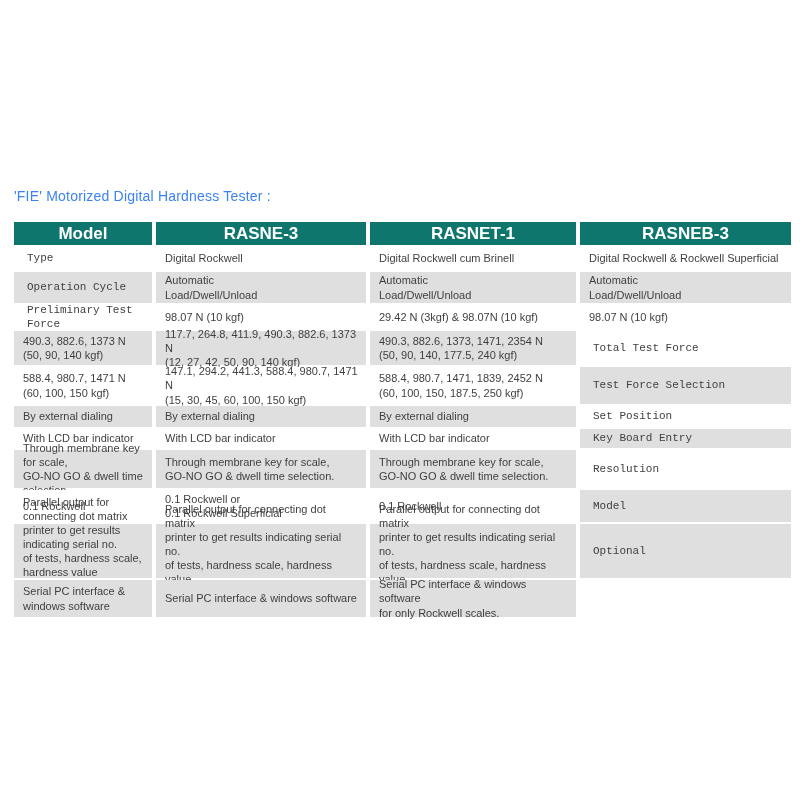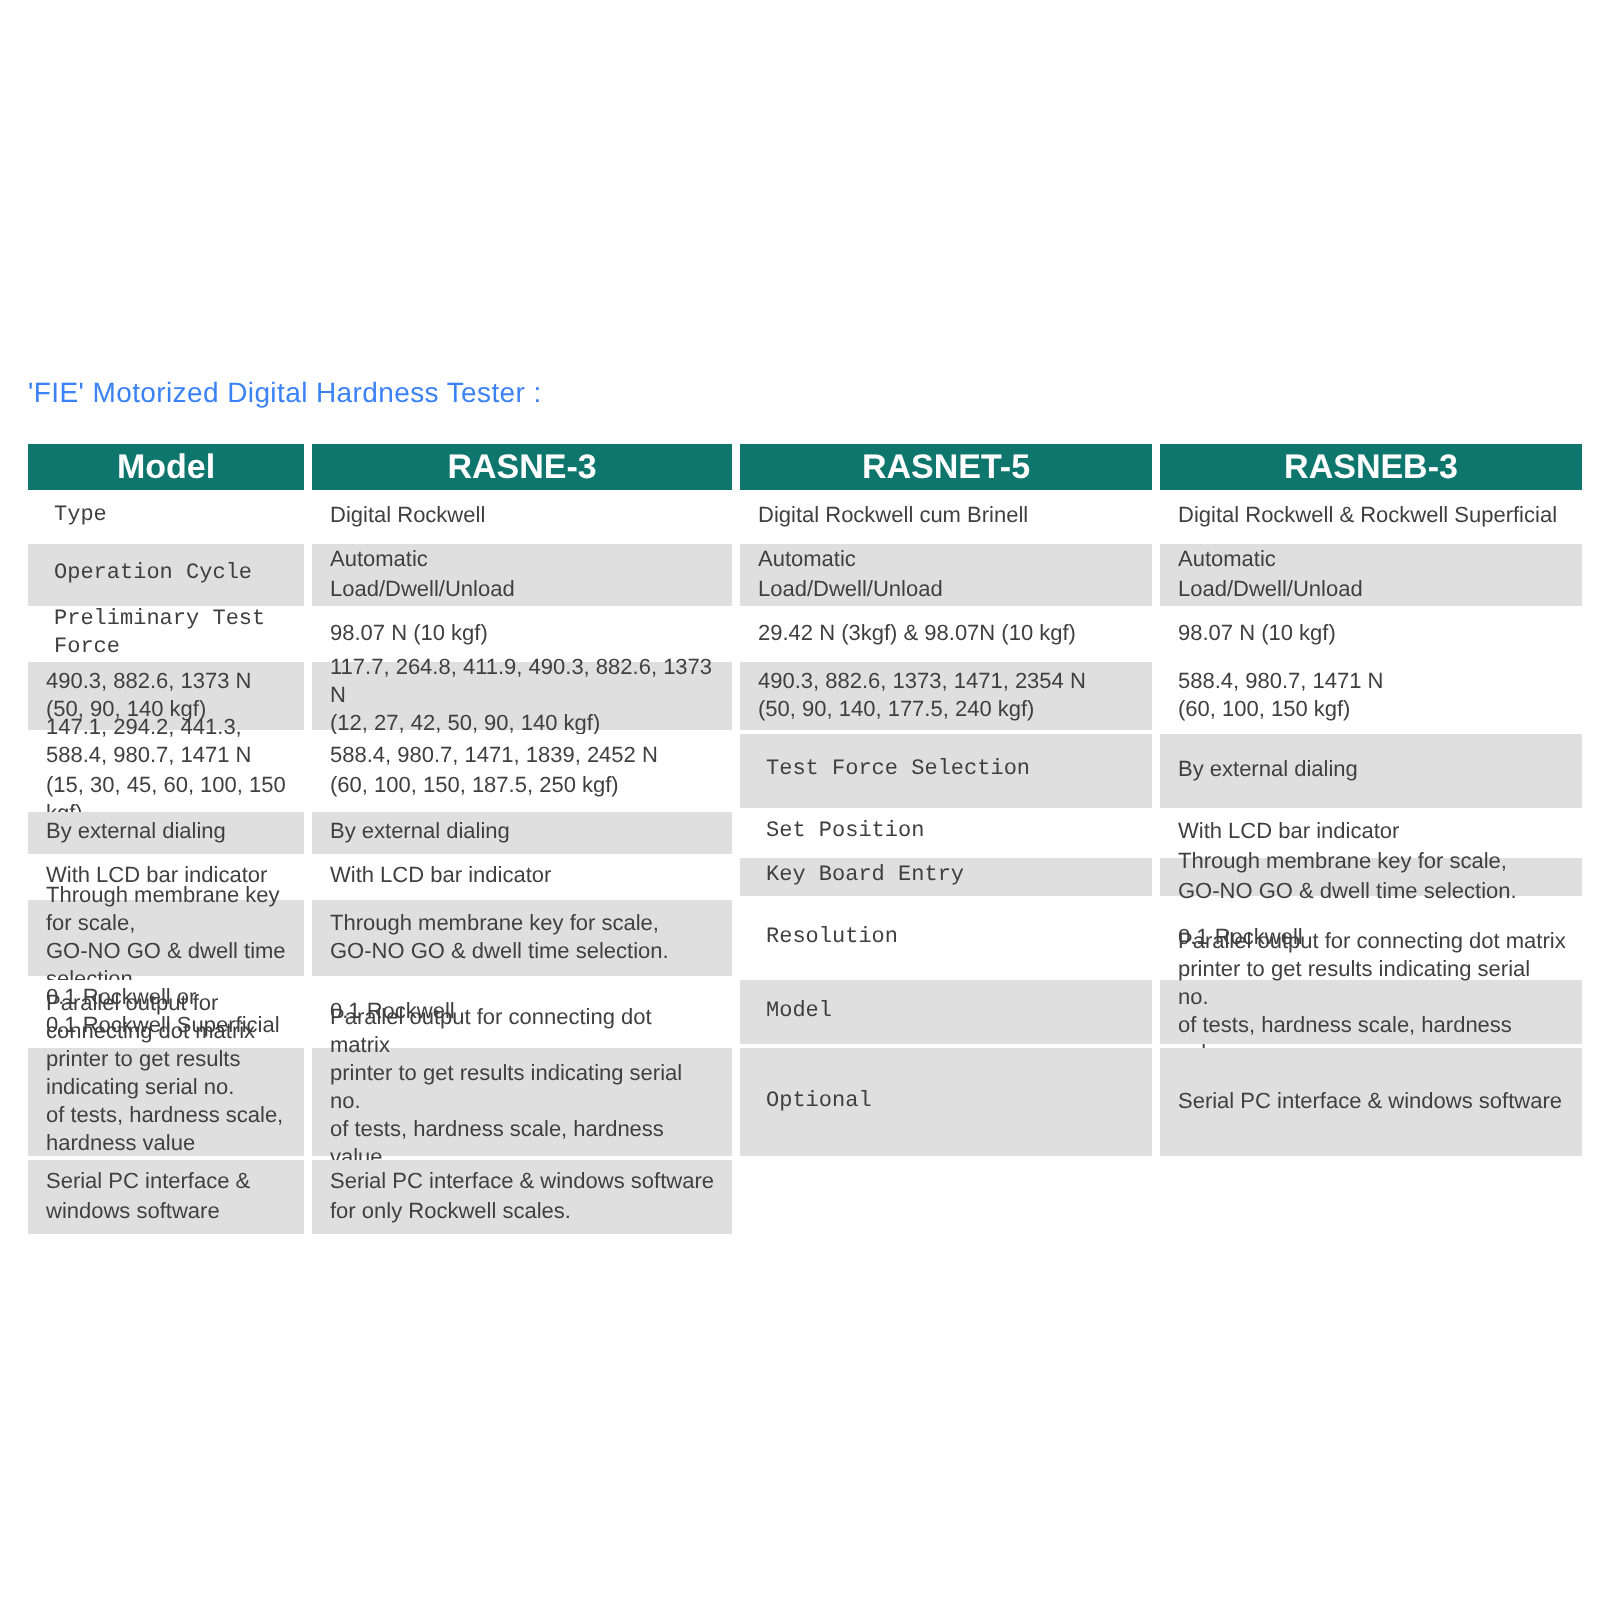--- a/index.html
+++ b/index.html
@@ -67,21 +67,21 @@
   }
 </style>
 </head>
 <body>
 
 <div class="page">
   <div class="title">'FIE' Motorized Digital Hardness Tester :</div>
   <div class="spec-table" id="spec-table" style="grid-template-rows: 23px 23px 31px 24px 34px 37px 21px 19px 38px 32px 54px 37px;">
       <div class="cell header">Model</div>
       <div class="cell header">RASNE-3</div>
-      <div class="cell header">RASNET-5</div>
+      <div class="cell header">RASNET-1</div>
       <div class="cell header">RASNEB-3</div>
       <div class="cell label">Type</div>
       <div class="cell value">Digital Rockwell</div>
       <div class="cell value">Digital Rockwell cum Brinell</div>
       <div class="cell value">Digital Rockwell &amp; Rockwell Superficial</div>
       <div class="cell label shaded">Operation Cycle</div>
       <div class="cell value shaded">Automatic
 Load/Dwell/Unload</div>
       <div class="cell value shaded">Automatic
 Load/Dwell/Unload</div>
@@ -90,20 +90,21 @@
       <div class="cell label">Preliminary Test Force</div>
       <div class="cell value">98.07 N (10 kgf)</div>
       <div class="cell value">29.42 N (3kgf) &amp; 98.07N (10 kgf)</div>
       <div class="cell value">98.07 N (10 kgf)</div>
       <div class="cell value shaded">490.3, 882.6, 1373 N
 (50, 90, 140 kgf)</div>
       <div class="cell value shaded">117.7, 264.8, 411.9, 490.3, 882.6, 1373 N
 (12, 27, 42, 50, 90, 140 kgf)</div>
       <div class="cell value shaded">490.3, 882.6, 1373, 1471, 2354 N
 (50, 90, 140, 177.5, 240 kgf)</div>
+      <div class="cell label">Total Test Force</div>
       <div class="cell value">588.4, 980.7, 1471 N
 (60, 100, 150 kgf)</div>
       <div class="cell value">147.1, 294.2, 441.3, 588.4, 980.7, 1471 N
 (15, 30, 45, 60, 100, 150 kgf)</div>
       <div class="cell value">588.4, 980.7, 1471, 1839, 2452 N
 (60, 100, 150, 187.5, 250 kgf)</div>
       <div class="cell label shaded">Test Force Selection</div>
       <div class="cell value shaded">By external dialing</div>
       <div class="cell value shaded">By external dialing</div>
       <div class="cell value shaded">By external dialing</div>

